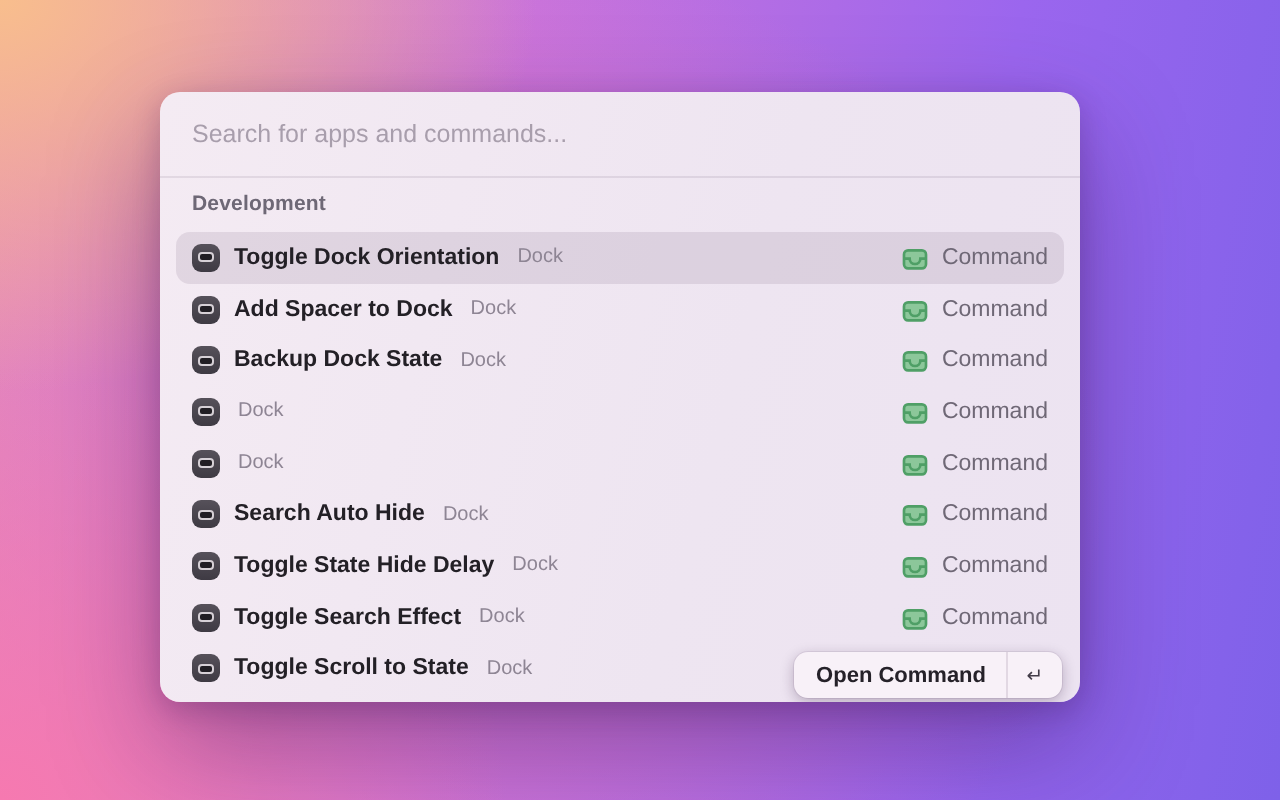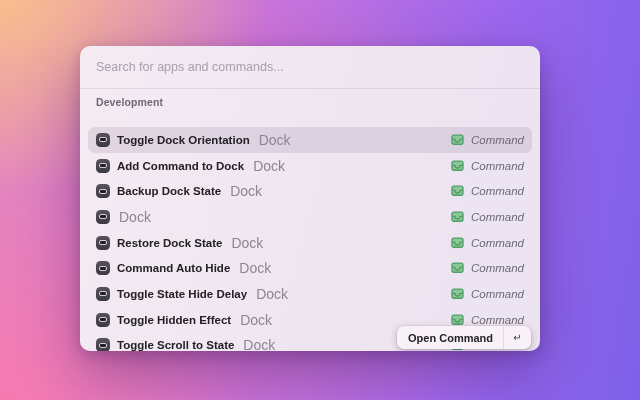--- a/index.html
+++ b/index.html
@@ -30,21 +30,21 @@
   .search-input {
     width:100%; border:none; outline:none; background:transparent;
     font-family:"Liberation Sans", sans-serif;
     font-size:12.5px; color:#3c3642;
   }
   .search-input::placeholder { color:#a89eac; opacity:1; }
 
   .divider { height:1px; background:rgba(70,45,80,0.10); }
 
   .section-label {
-    margin:7px 16px 19px; font-size:10.5px; font-weight:700;
+    margin:7px 16px 8px; font-size:10.5px; font-weight:700;
     color:#6e6876; line-height:12px; letter-spacing:0.1px;
   }
 
   .rows { }
   .row {
     height:25.7px; margin:0 8px; padding:0 8px; border-radius:7px;
     display:flex; align-items:center; gap:7px; cursor:default;
   }
   .row.selected { background:rgba(80,50,90,0.115); }
 
@@ -52,23 +52,23 @@
     width:14px; height:14px; border-radius:4.5px; flex:0 0 auto;
     background:linear-gradient(180deg,#56515a 0%,#3e3a43 100%);
     display:flex; align-items:center; justify-content:center;
   }
   .app-icon .slot {
     width:8px; height:5px; border-radius:2px;
     border:1px solid #d6d0d6; background:#211e24;
   }
 
   .row-title { font-size:11.5px; font-weight:700; color:#232026; white-space:nowrap; }
-  .row-subtitle { font-size:14px; color:#8e8594; margin-left:2px; white-space:nowrap; }
-
-  .row-right { margin-left:auto; display:flex; align-items:flex-start; gap:7px;font-style:italic; }
+  .row-subtitle { font-size:10px; color:#8e8594; margin-left:2px; white-space:nowrap; }
+
+  .row-right { margin-left:auto; display:flex; align-items:flex-end; gap:7px; }
   .accessory-icon { display:block; flex:0 0 auto; }
   .row-accessory { font-size:11.5px; color:#6f6876; }
 
   .tooltip {
     position:absolute; right:9px; bottom:2px; height:23px;
     display:flex; align-items:center;
     background:#f8f1f8; border-radius:7px;
     box-shadow:0 2px 7px rgba(40,15,55,0.28), 0 0 0 0.5px rgba(40,15,55,0.07);
     padding-left:11px;
   }
@@ -104,21 +104,21 @@
         <rect x="1" y="1.5" width="14" height="11.5" rx="2.6" class="acc-fill" fill="#8cc79a" stroke="#4f9f66" stroke-width="1.7"></rect>
         <path d="M1 6.8 h3.6 a3.4 3.4 0 0 0 6.8 0 H15" fill="none" class="acc-stroke" stroke="#4f9f66" stroke-width="1.7"></path>
       </svg>
       <span class="row-accessory">Command</span>
     </span>
   </div>
         <div class="row">
     <span class="app-icon">
             <span class="slot"></span>
           </span>
-    <span class="row-title">Add Command to Dock</span>
+    <span class="row-title">Add Spacer to Dock</span>
     <span class="row-subtitle">Dock</span>
     <span class="row-right">
       <svg class="accessory-icon" width="13" height="11" viewBox="0 0 16 14">
         <rect x="1" y="1.5" width="14" height="11.5" rx="2.6" class="acc-fill" fill="#8cc79a" stroke="#4f9f66" stroke-width="1.7"></rect>
         <path d="M1 6.8 h3.6 a3.4 3.4 0 0 0 6.8 0 H15" fill="none" class="acc-stroke" stroke="#4f9f66" stroke-width="1.7"></path>
       </svg>
       <span class="row-accessory">Command</span>
     </span>
   </div>
         <div class="row">
@@ -145,35 +145,34 @@
         <rect x="1" y="1.5" width="14" height="11.5" rx="2.6" class="acc-fill" fill="#8cc79a" stroke="#4f9f66" stroke-width="1.7"></rect>
         <path d="M1 6.8 h3.6 a3.4 3.4 0 0 0 6.8 0 H15" fill="none" class="acc-stroke" stroke="#4f9f66" stroke-width="1.7"></path>
       </svg>
       <span class="row-accessory">Command</span>
     </span>
   </div>
         <div class="row">
     <span class="app-icon">
             <span class="slot"></span>
           </span>
-    <span class="row-title">Restore Dock State</span>
-    <span class="row-subtitle">Dock</span>
-    <span class="row-right">
-      <svg class="accessory-icon" width="13" height="11" viewBox="0 0 16 14">
-        <rect x="1" y="1.5" width="14" height="11.5" rx="2.6" class="acc-fill" fill="#8cc79a" stroke="#4f9f66" stroke-width="1.7"></rect>
-        <path d="M1 6.8 h3.6 a3.4 3.4 0 0 0 6.8 0 H15" fill="none" class="acc-stroke" stroke="#4f9f66" stroke-width="1.7"></path>
-      </svg>
-      <span class="row-accessory">Command</span>
-    </span>
-  </div>
-        <div class="row">
-    <span class="app-icon">
-            <span class="slot"></span>
-          </span>
-    <span class="row-title">Command Auto Hide</span>
+    <span class="row-subtitle">Dock</span>
+    <span class="row-right">
+      <svg class="accessory-icon" width="13" height="11" viewBox="0 0 16 14">
+        <rect x="1" y="1.5" width="14" height="11.5" rx="2.6" class="acc-fill" fill="#8cc79a" stroke="#4f9f66" stroke-width="1.7"></rect>
+        <path d="M1 6.8 h3.6 a3.4 3.4 0 0 0 6.8 0 H15" fill="none" class="acc-stroke" stroke="#4f9f66" stroke-width="1.7"></path>
+      </svg>
+      <span class="row-accessory">Command</span>
+    </span>
+  </div>
+        <div class="row">
+    <span class="app-icon">
+            <span class="slot"></span>
+          </span>
+    <span class="row-title">Search Auto Hide</span>
     <span class="row-subtitle">Dock</span>
     <span class="row-right">
       <svg class="accessory-icon" width="13" height="11" viewBox="0 0 16 14">
         <rect x="1" y="1.5" width="14" height="11.5" rx="2.6" class="acc-fill" fill="#8cc79a" stroke="#4f9f66" stroke-width="1.7"></rect>
         <path d="M1 6.8 h3.6 a3.4 3.4 0 0 0 6.8 0 H15" fill="none" class="acc-stroke" stroke="#4f9f66" stroke-width="1.7"></path>
       </svg>
       <span class="row-accessory">Command</span>
     </span>
   </div>
         <div class="row">
@@ -187,21 +186,21 @@
         <rect x="1" y="1.5" width="14" height="11.5" rx="2.6" class="acc-fill" fill="#8cc79a" stroke="#4f9f66" stroke-width="1.7"></rect>
         <path d="M1 6.8 h3.6 a3.4 3.4 0 0 0 6.8 0 H15" fill="none" class="acc-stroke" stroke="#4f9f66" stroke-width="1.7"></path>
       </svg>
       <span class="row-accessory">Command</span>
     </span>
   </div>
         <div class="row">
     <span class="app-icon">
             <span class="slot"></span>
           </span>
-    <span class="row-title">Toggle Hidden Effect</span>
+    <span class="row-title">Toggle Search Effect</span>
     <span class="row-subtitle">Dock</span>
     <span class="row-right">
       <svg class="accessory-icon" width="13" height="11" viewBox="0 0 16 14">
         <rect x="1" y="1.5" width="14" height="11.5" rx="2.6" class="acc-fill" fill="#8cc79a" stroke="#4f9f66" stroke-width="1.7"></rect>
         <path d="M1 6.8 h3.6 a3.4 3.4 0 0 0 6.8 0 H15" fill="none" class="acc-stroke" stroke="#4f9f66" stroke-width="1.7"></path>
       </svg>
       <span class="row-accessory">Command</span>
     </span>
   </div>
         <div class="row">

